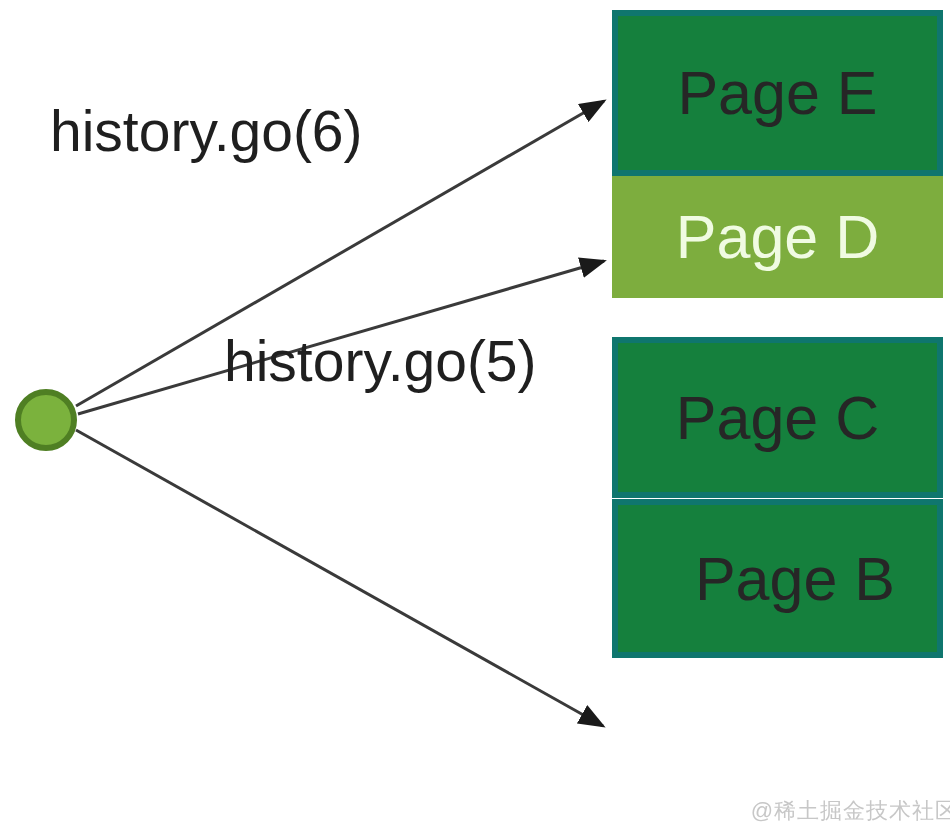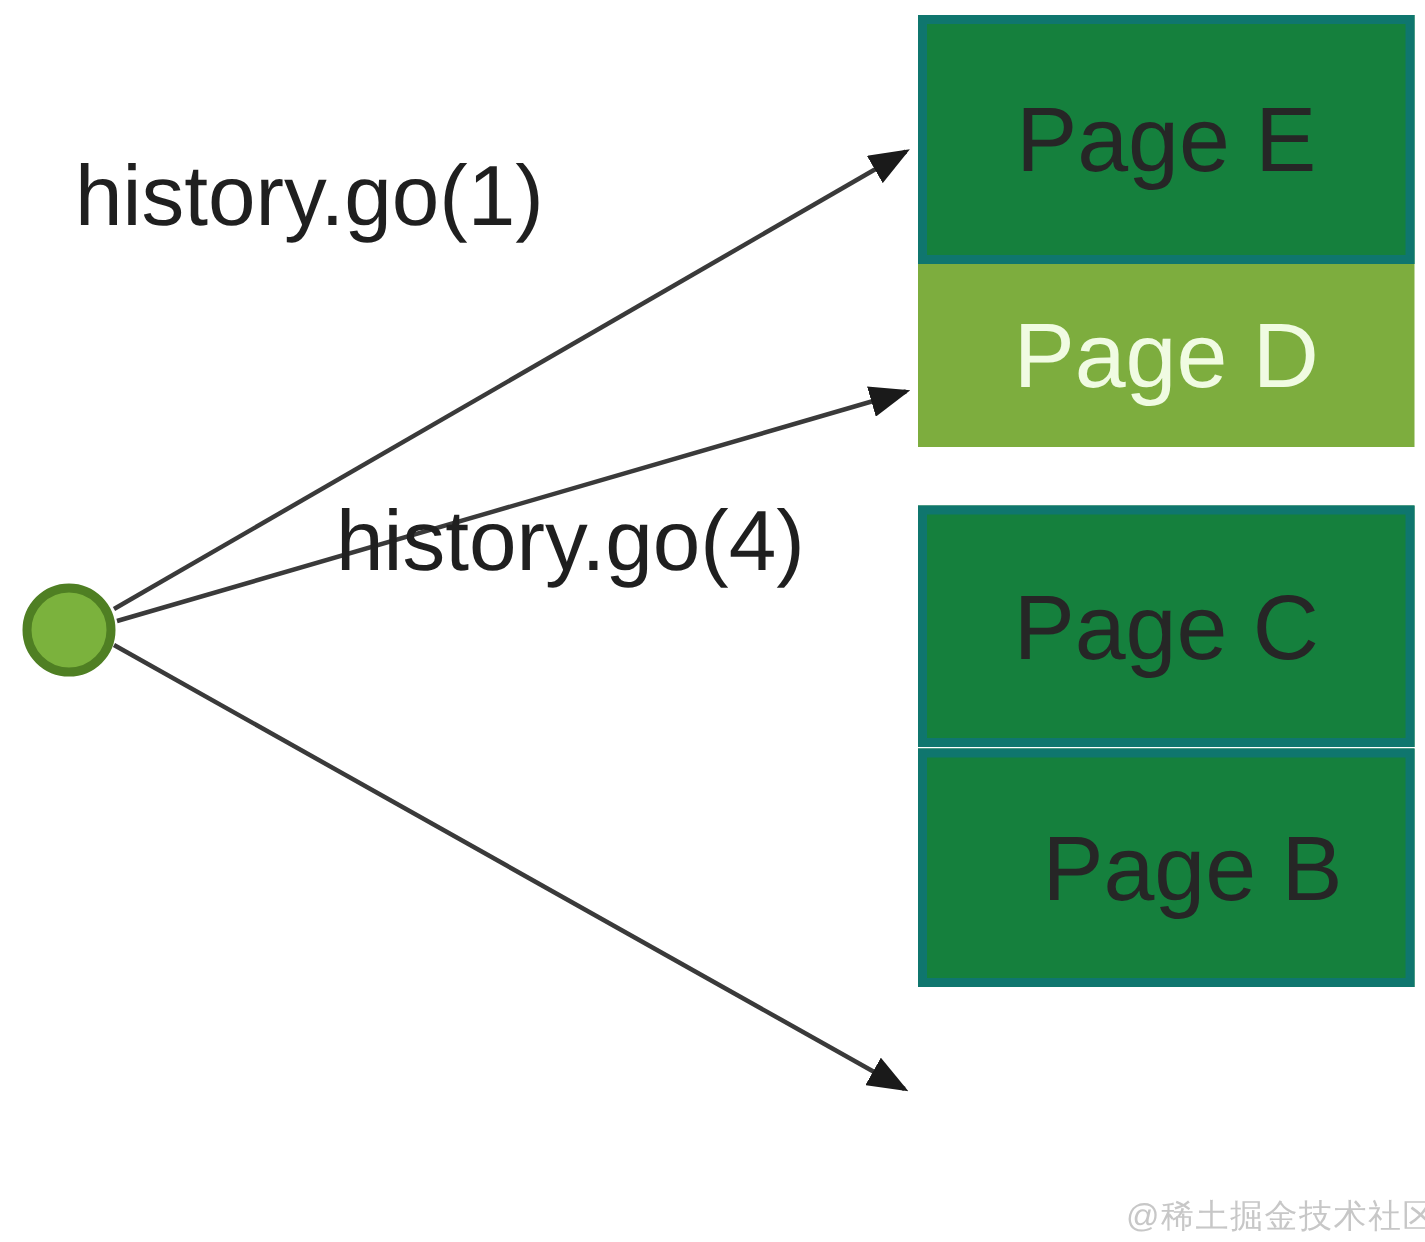--- a/index.html
+++ b/index.html
@@ -83,22 +83,22 @@
       <marker id="arrowhead" markerWidth="9" markerHeight="7" refX="8" refY="3.5" orient="auto" markerUnits="strokeWidth">
         <path d="M0,0 L9,3.5 L0,7 Z" fill="#1a1a1a"></path>
       </marker>
     </defs>
     <line x1="76" y1="406" x2="604" y2="101" stroke="#3a3a3a" stroke-width="3" marker-end="url(#arrowhead)"></line>
     <line x1="78" y1="414" x2="604" y2="261" stroke="#3a3a3a" stroke-width="3" marker-end="url(#arrowhead)"></line>
     <line x1="76" y1="430" x2="603" y2="726" stroke="#3a3a3a" stroke-width="3" marker-end="url(#arrowhead)"></line>
     <circle cx="46" cy="420" r="28" fill="#7bb23d" stroke="#4f7f23" stroke-width="6"></circle>
   </svg>
 
-  <div class="call-label label-go1">history.go(1)</div>
-  <div class="call-label label-go0">history.go(4)</div>
+  <div class="call-label label-go1">history.go(6)</div>
+  <div class="call-label label-go0">history.go(5)</div>
 
   <div class="stack">
     <div class="page-box box-e">Page E</div>
     <div class="page-box box-d current">Page D</div>
     <div class="page-box box-c">Page C</div>
     <div class="page-box box-b">Page B</div>
   </div>
 
   <div class="watermark">@稀土掘金技术社区</div>
 

